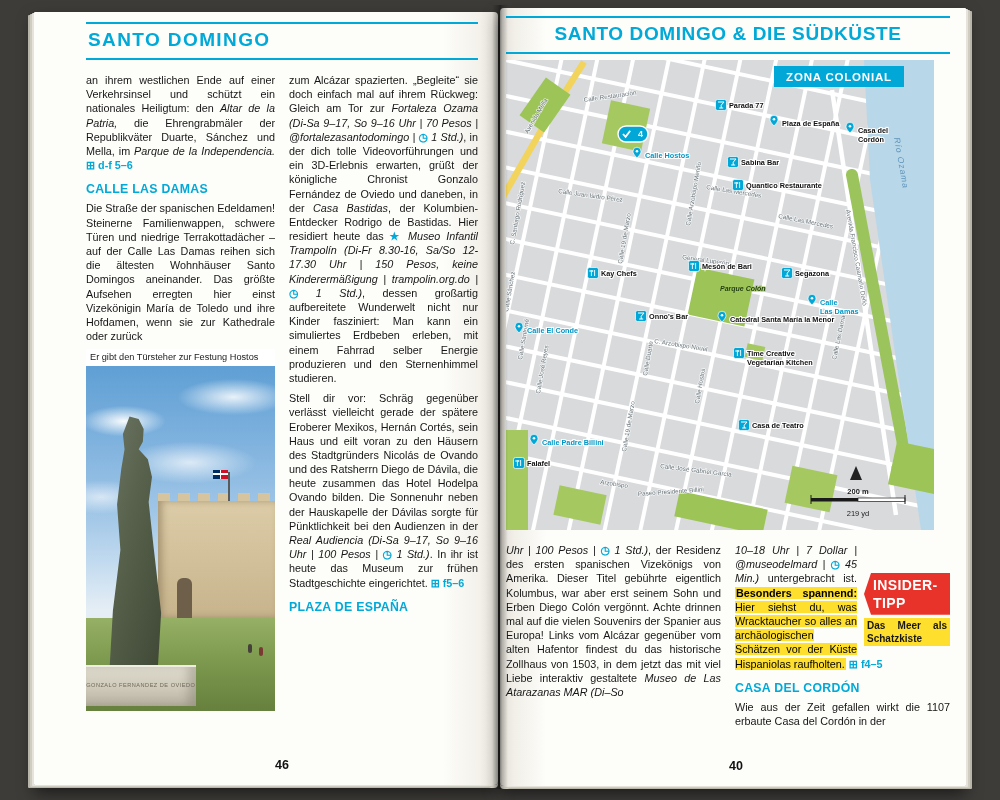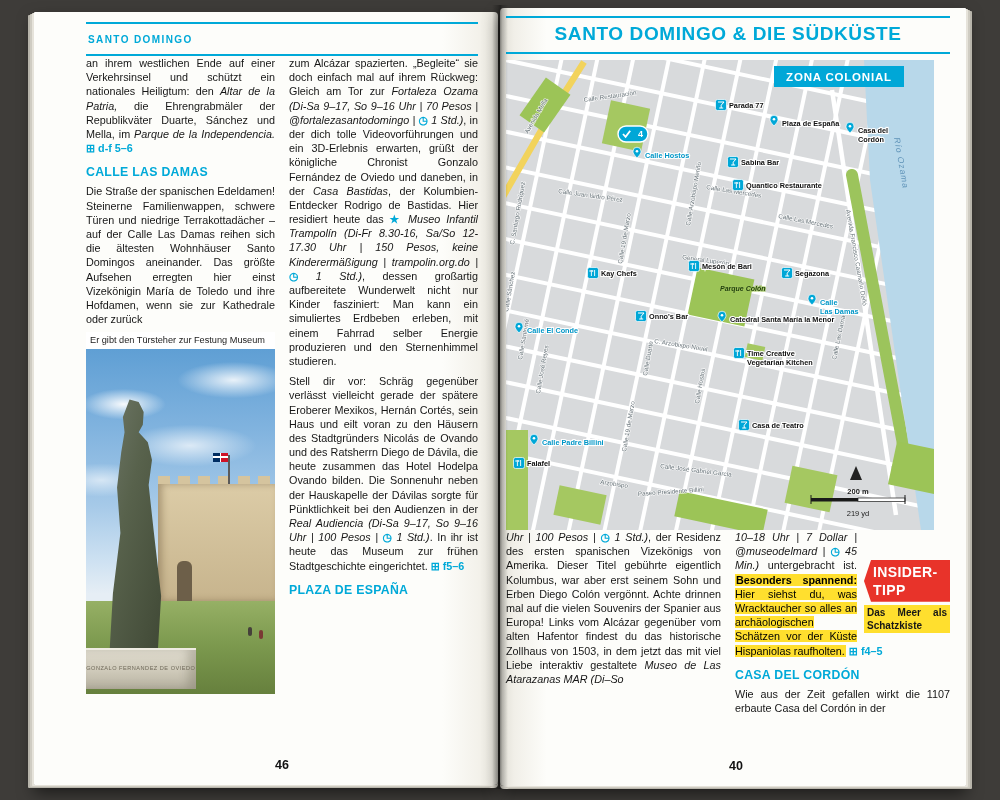--- a/index.html
+++ b/index.html
@@ -9,24 +9,24 @@
     background:linear-gradient(90deg,#fdfdfa 0%,#fdfdfa 88%,#f3f1ea 96%,#e2e0d7 100%);
     box-shadow:-2px 1px 0 #e6e3da,-4px 2px 0 #cfccc2,-6px 3px 0 #b8b5ab,0 3px 0 #dad7cd,0 8px 16px rgba(0,0,0,.55);}
   .page.right{left:500px;top:8px;width:466px;height:778px;border-radius:4px 1px 1px 4px;
     background:linear-gradient(90deg,#dfddd4 0%,#f1efe8 3%,#fdfdfa 10%,#fdfdfa 100%);
     box-shadow:2px 1px 0 #e6e3da,4px 2px 0 #cfccc2,6px 3px 0 #b8b5ab,0 3px 0 #dad7cd,0 8px 16px rgba(0,0,0,.55);}
   .spine{position:absolute;left:492px;top:5px;width:16px;height:784px;z-index:6;pointer-events:none;
     background:linear-gradient(90deg,rgba(0,0,0,0),rgba(0,0,0,.25) 38%,rgba(0,0,0,.4) 52%,rgba(0,0,0,.22) 64%,rgba(0,0,0,0));}
   .inner-l{padding:10px 20px 0 52px;position:relative;height:100%;box-sizing:border-box;}
   .inner-r{padding:8px 16px 0 6px;position:relative;height:100%;box-sizing:border-box;}
   .phead{border-top:2.5px solid #00a9d8;border-bottom:2.5px solid #00a9d8;padding:5px 2px 7px;}
-  .phead .t1{color:#00a9d8;font-weight:bold;font-size:10px;letter-spacing:1.4px;}
+  .phead .t1{color:#00a9d8;font-weight:bold;font-size:19px;letter-spacing:1.4px;}
   .phead.r{text-align:center;}
   .phead.r .t1{font-size:19px;letter-spacing:0.6px;}
-  .cols{display:flex;gap:14px;}
+  .cols{display:flex;gap:14px;margin-top:13px;}
   .col{flex:1;min-width:0;font-size:10.8px;line-height:1.315;text-align:justify;color:#161616;}
   .col p{margin:0 0 6px;}
   h3.sec{color:#00a9d8;font-size:12.3px;margin:9px 0 4px;letter-spacing:0.3px;}
   .cy{color:#00a9d8;font-weight:bold;font-style:normal;}
   mark{background:#ffdf2e;padding:0 1px;}
   .pagenum{position:absolute;bottom:13px;text-align:center;font-weight:bold;font-size:12.5px;color:#111;}
   .pn-l{left:52px;right:20px;} .pn-r{left:22px;right:16px;}
   
   .figure{margin-top:5px;}
   .figcap{background:#fff;font-size:9.2px;color:#222;padding:2px 4px 3px;text-align:left;}
@@ -87,21 +87,21 @@
     <div class="inner-l">
       <div class="phead">
         <span class="t1">SANTO DOMINGO</span>
       </div>
       <div class="cols">
         <div class="col">
           <p>an ihrem westlichen Ende auf einer Verkehrsinsel und schützt ein nationales Heiligtum: den <i>Altar de la Patria,</i> die Ehrengrabmäler der Republikväter Duarte, Sánchez und Mella, im <i>Parque de la Independencia.</i> <span class="cy">⊞ d-f 5–6</span></p>
           <h3 class="sec">CALLE LAS DAMAS</h3>
           <p>Die Straße der spanischen Edeldamen! Steinerne Familienwappen, schwere Türen und niedrige Terrakottadächer – auf der Calle Las Damas reihen sich die ältesten Wohnhäuser Santo Domingos aneinander. Das größte Aufsehen erregten hier einst Vizekönigin María de Toledo und ihre Hofdamen, wenn sie zur Kathedrale oder zurück</p>
           <div class="figure">
-            <div class="figcap">Er gibt den Türsteher zur Festung Museum</div>
+            <div class="figcap">Er gibt den Türsteher zur Festung Hostos</div>
             <div class="photo">
               <div class="grass"></div>
               <div class="fort"></div>
               <div class="flagpole"></div>
               <div class="flag"></div>
               <div class="statue"></div>
               <div class="pedestal">
                 <span>GONZALO FERNANDEZ DE OVIEDO</span>
               </div>
               <div class="person pA"></div>

